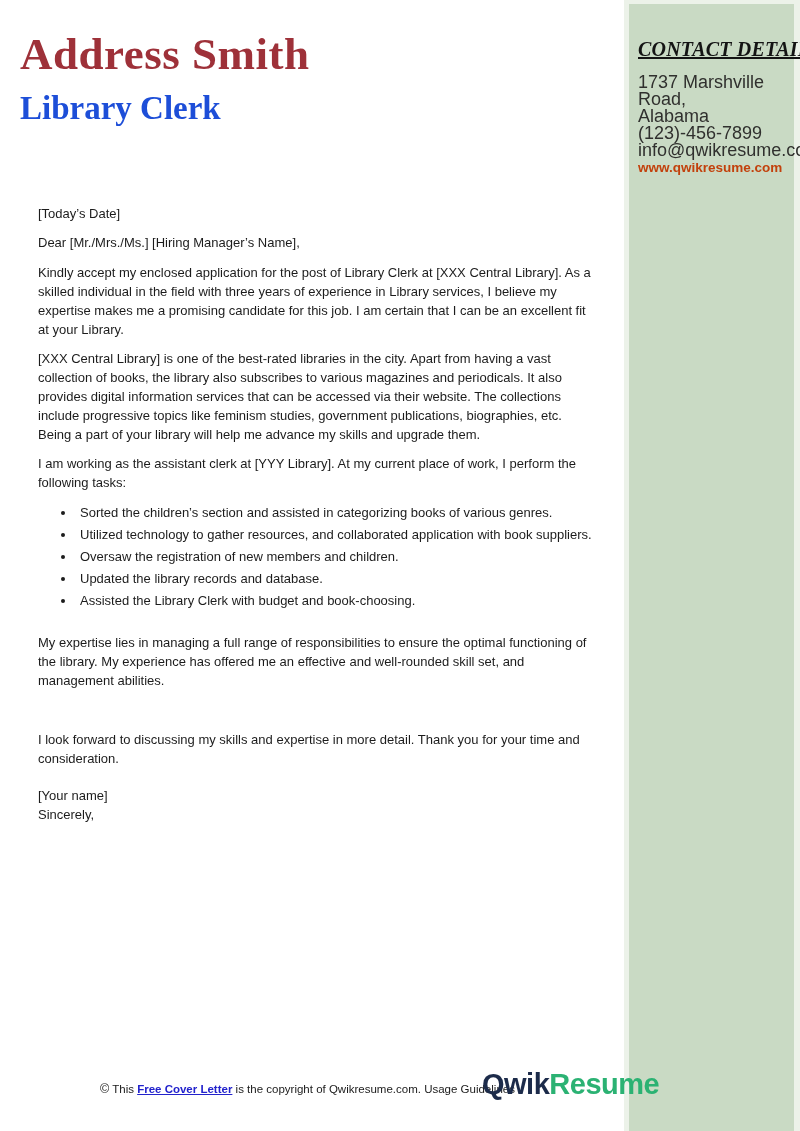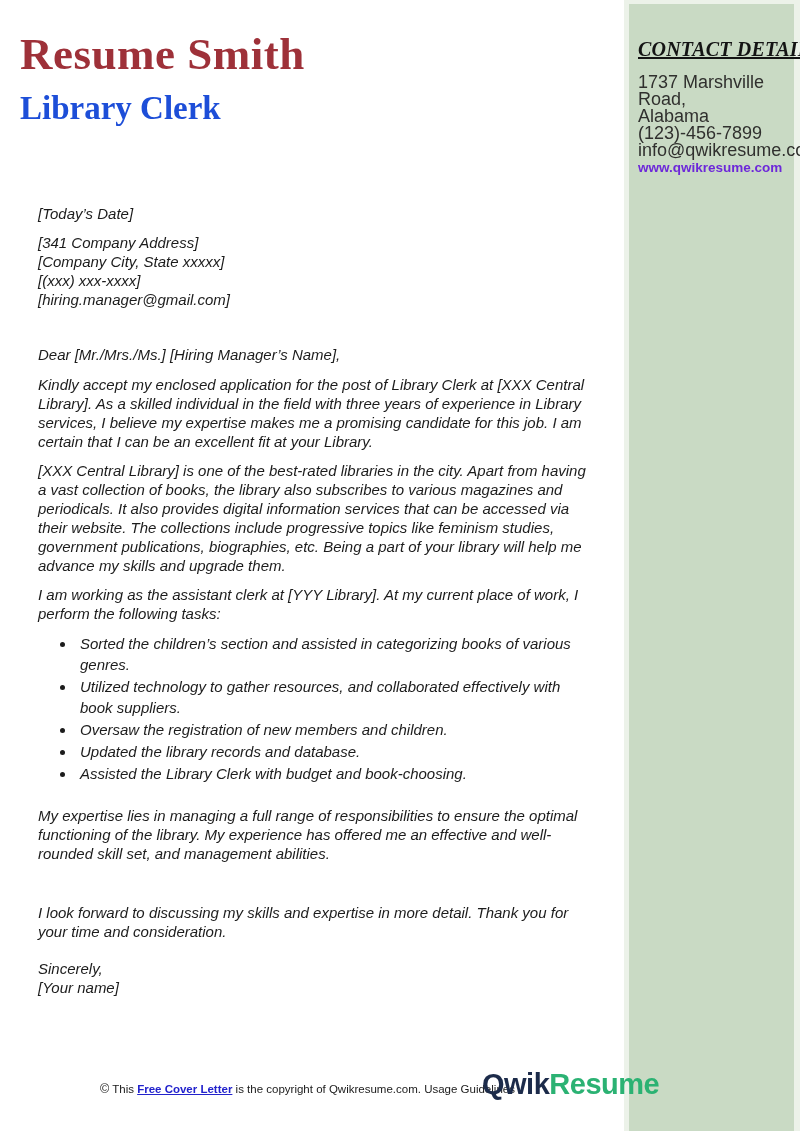--- a/index.html
+++ b/index.html
@@ -42,21 +42,21 @@
   }
   .contact-line {
     font-size: 18px;
     line-height: 17px;
     color: #30302e;
   }
   .contact-website {
     font-size: 13.5px;
     line-height: 17px;
     font-weight: bold;
-    color: #6d28d9;
+    color: #c2410c;
   }
 
   
   .header { position: absolute; top: 28px; left: 20px; }
   .name {
     font-family: "Liberation Serif", serif;
     font-weight: bold;
     font-size: 45px;
     line-height: 52px;
     color: #9e3139;
@@ -69,24 +69,23 @@
     line-height: 40px;
     color: #1d4ed8;
     margin-top: 8px;
   }
 
   
   .letter {
     position: absolute;
     top: 204px; left: 38px;
     width: 557px;
-    font-size: 15px;
+    font-size: 13px;
     line-height: 19px;
     color: #1c1c1c;
-    font-style: italic;
   }
   .date-line { margin-bottom: 10px; }
   .addr-block { margin-bottom: 36px; }
   .addr-line { line-height: 19px; }
   .salutation { margin-bottom: 11px; }
   .para { margin-bottom: 10px; }
   .para.tasks-intro { margin-bottom: 10px; }
   ul.tasks {
     margin: 0 0 22px 0;
     padding-left: 38px;
@@ -137,54 +136,48 @@
       <div class="contact-heading">CONTACT DETAILS</div>
       <div class="contact-line">1737 Marshville Road,</div>
       <div class="contact-line">Alabama</div>
       <div class="contact-line">(123)-456-7899</div>
       <div class="contact-line">info@qwikresume.com</div>
       <div class="contact-website">www.qwikresume.com</div>
     </div>
   </aside>
 
   <header class="header">
-    <div class="name">Resume Smith</div>
+    <div class="name">Address Smith</div>
     <div class="job-title">Library Clerk</div>
   </header>
 
   <main class="letter">
     <div class="date-line">[Today’s Date]</div>
 
-    <div class="addr-block">
-      <div class="addr-line">[341 Company Address]</div>
-      <div class="addr-line">[Company City, State xxxxx]</div>
-      <div class="addr-line">[(xxx) xxx-xxxx]</div>
-      <div class="addr-line">[hiring.manager@gmail.com]</div>
-    </div>
 
     <div class="salutation">Dear [Mr./Mrs./Ms.] [Hiring Manager’s Name],</div>
 
     <p class="para">Kindly accept my enclosed application for the post of Library Clerk at [XXX Central Library]. As a skilled individual in the field with three years of experience in Library services, I believe my expertise makes me a promising candidate for this job. I am certain that I can be an excellent fit at your Library.</p>
     <p class="para">[XXX Central Library] is one of the best-rated libraries in the city. Apart from having a vast collection of books, the library also subscribes to various magazines and periodicals. It also provides digital information services that can be accessed via their website. The collections include progressive topics like feminism studies, government publications, biographies, etc. Being a part of your library will help me advance my skills and upgrade them.</p>
 
     <p class="para tasks-intro">I am working as the assistant clerk at [YYY Library]. At my current place of work, I perform the following tasks:</p>
 
     <ul class="tasks">
       <li>Sorted the children’s section and assisted in categorizing books of various genres.</li>
-      <li>Utilized technology to gather resources, and collaborated effectively with book suppliers.</li>
+      <li>Utilized technology to gather resources, and collaborated application with book suppliers.</li>
       <li>Oversaw the registration of new members and children.</li>
       <li>Updated the library records and database.</li>
       <li>Assisted the Library Clerk with budget and book-choosing.</li>
     </ul>
 
     <p class="para closing-1">My expertise lies in managing a full range of responsibilities to ensure the optimal functioning of the library. My experience has offered me an effective and well-rounded skill set, and management abilities.</p>
     <p class="para closing-2">I look forward to discussing my skills and expertise in more detail. Thank you for your time and consideration.</p>
 
+    <div class="signoff-line">[Your name]</div>
     <div class="signoff-line">Sincerely,</div>
-    <div class="signoff-line">[Your name]</div>
   </main>
 
   <div class="footer-text">
     <span class="copy-icon">©</span>
     <span>This</span>
     <span class="footer-link">Free Cover Letter</span>
     <span>is the copyright of Qwikresume.com.</span>
     <span class="footer-bold">Usage Guidelines</span>
   </div>
 

